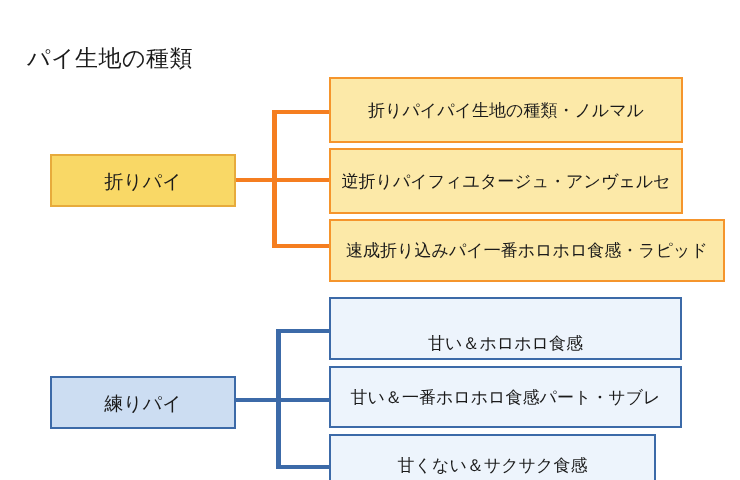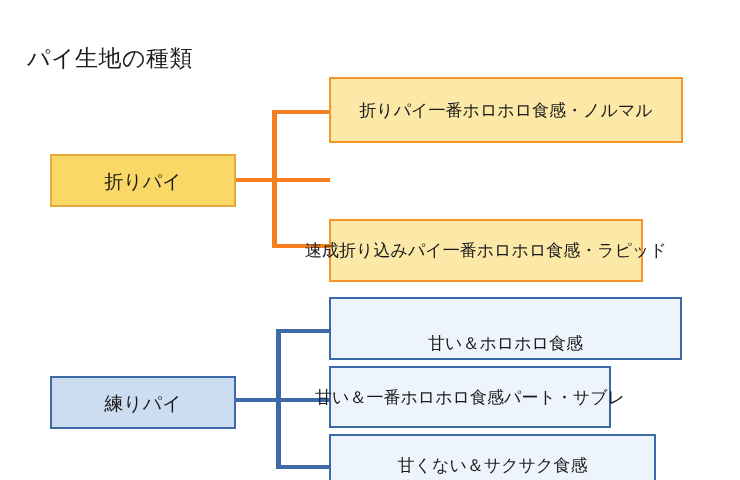--- a/index.html
+++ b/index.html
@@ -107,46 +107,50 @@
   <div class="conn h orange" style="left:236px; top:145px; width:41px;"></div>
 
   <div class="conn v orange" style="left:272px; top:77px; height:138px;"></div>
 
   <div class="conn h orange" style="left:272px; top:77px; width:58px;"></div>
   <div class="conn h orange" style="left:272px; top:145px; width:58px;"></div>
   <div class="conn h orange" style="left:272px; top:211px; width:58px;"></div>
 
   <div class="node child orange" style="left:329px; top:44px; width:354px; height:66px;">
     <span class="ln">折りパイ</span>
-    <span class="ln">一番ホロホロ食感・ノルマル</span>
+    <span class="ln">パイ生地の種類・ノルマル</span>
   </div>
 
+  <div class="node child orange" style="left:329px; top:115px; width:354px; height:66px;">
+    <span class="ln">逆折りパイ</span>
+    <span class="ln">フィユタージュ・アンヴェルセ</span>
+  </div>
 
-  <div class="node child orange" style="left:329px; top:186px; width:314px; height:63px;">
+  <div class="node child orange" style="left:329px; top:186px; width:396px; height:63px;">
     <span class="ln">速成折り込みパイ</span>
     <span class="ln">一番ホロホロ食感・ラピッド</span>
   </div>
 
   <div class="node parent blue" style="left:50px; top:343px; width:186px; height:53px;">
     <span class="ln">練りパイ</span>
   </div>
 
   <div class="conn h blue" style="left:236px; top:365px; width:44px;"></div>
 
   <div class="conn v blue" style="left:276px; top:296px; height:140px;"></div>
 
   <div class="conn h blue" style="left:276px; top:296px; width:54px;"></div>
   <div class="conn h blue" style="left:276px; top:365px; width:54px;"></div>
   <div class="conn h blue" style="left:276px; top:432px; width:54px;"></div>
 
   <div class="node child blue" style="left:329px; top:264px; width:353px; height:63px;align-items:flex-end;">
     <span class="ln">甘い＆ホロホロ食感</span>
   </div>
 
-  <div class="node child blue" style="left:329px; top:333px; width:282px; height:62px;">
+  <div class="node child blue" style="left:329px; top:333px; width:353px; height:62px;">
     <span class="ln">甘い＆一番ホロホロ食感</span>
     <span class="ln">パート・サブレ</span>
   </div>
 
   <div class="node child blue" style="left:329px; top:401px; width:327px; height:62px;">
     <span class="ln">甘くない＆サクサク食感</span>
   </div>
 
 </div>
 

